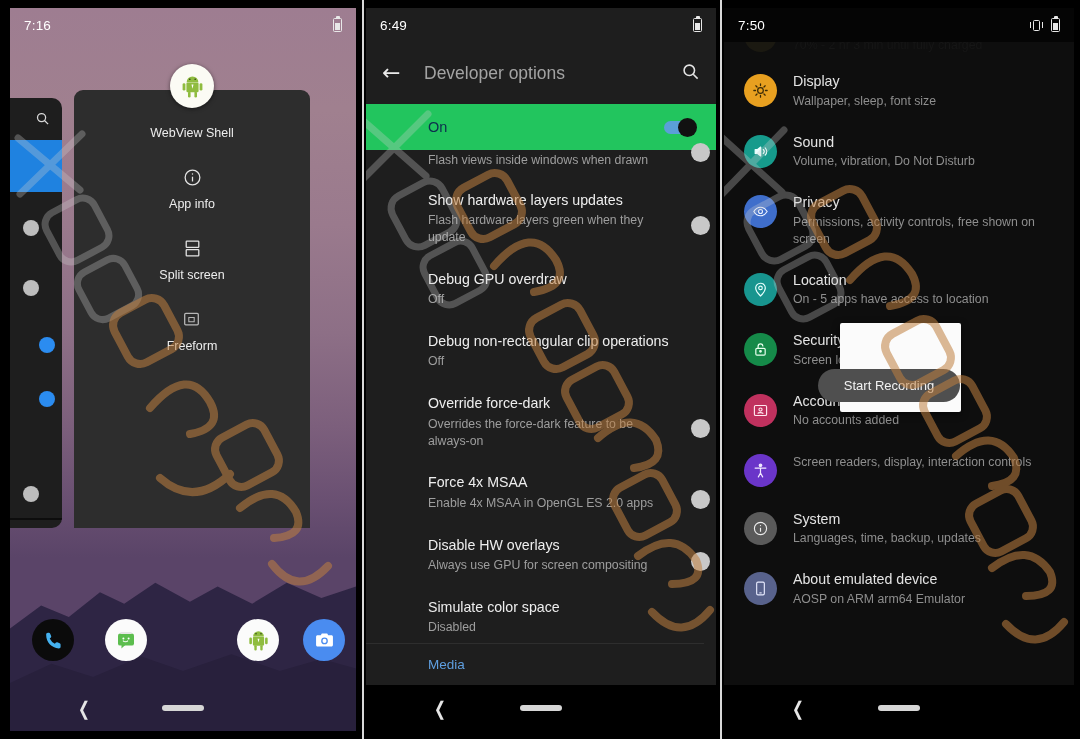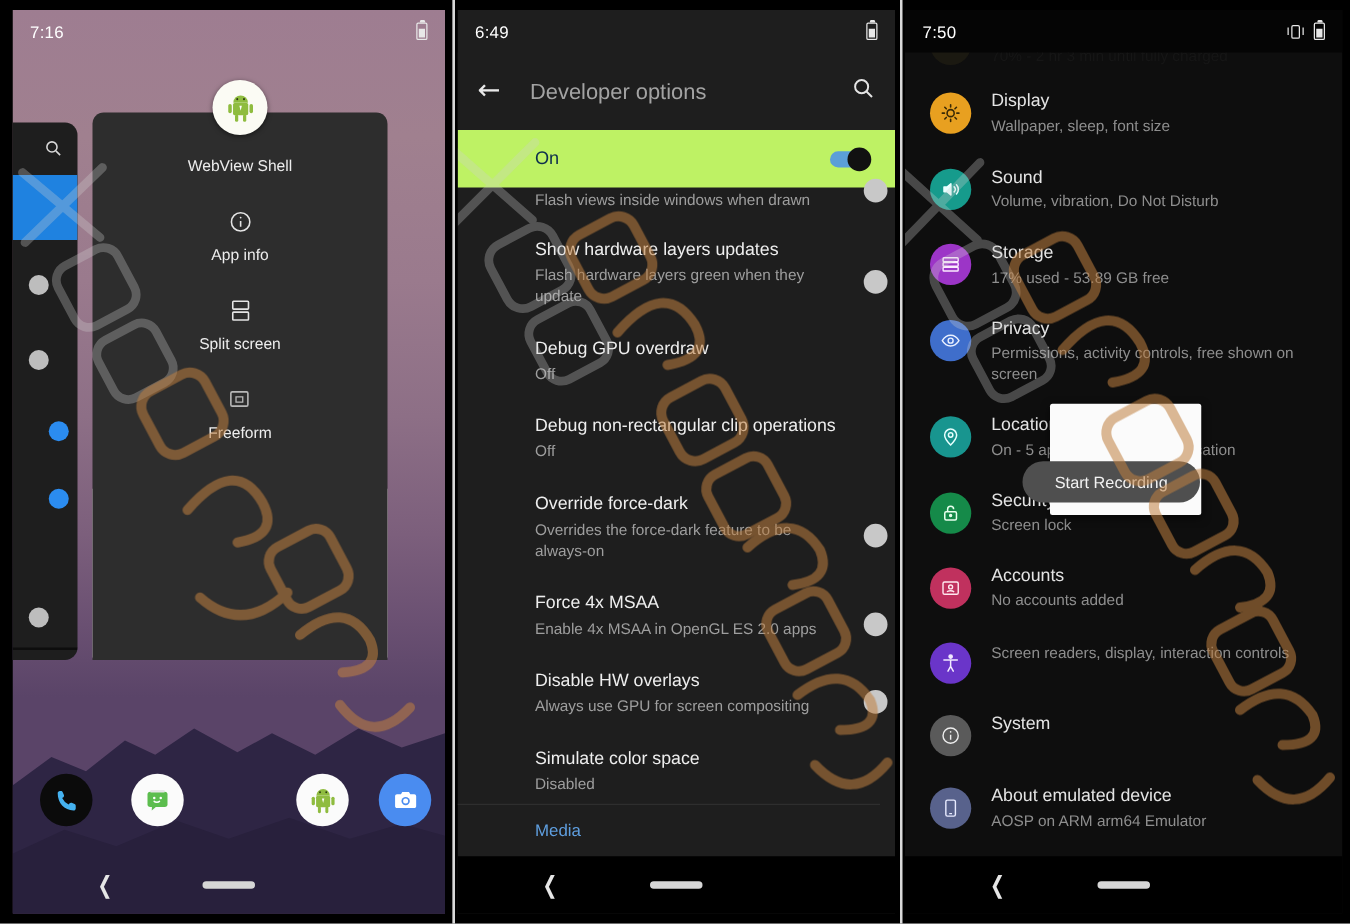--- a/index.html
+++ b/index.html
@@ -125,21 +125,21 @@
   .devbg { position:absolute; inset:0; background:#1e1e1e; }
   .dev-appbar {
     position:absolute; top:34px; left:0; right:0; height:62px;
     background:#1e1e1e; display:flex; align-items:center; padding:0 16px;
   }
   .dev-appbar .back-arrow { color:#e9e9e9; font-size:22px; line-height:1; width:30px;
                             font-family:"DejaVu Sans", sans-serif; }
   .dev-appbar .title { color:#a3a3a3; font-size:17.5px; margin-left:12px; flex:1; }
   .dev-list { position:absolute; top:96px; left:0; right:0; bottom:88px; overflow:hidden; }
   .on-row {
-    height:46px; background:#bef264; display:flex; align-items:center;
+    height:46px; background:#22c55e; display:flex; align-items:center;
     padding:0 22px 0 62px; justify-content:space-between;
   }
   .on-row .on-label { color:#0d2f4d; font-size:14.5px; }
   .mat-sw { width:30px; height:13px; border-radius:7px; background:#6f6f6f; position:relative; }
   .mat-sw .knob { position:absolute; width:19px; height:19px; border-radius:50%;
                   background:#c8c8c8; top:-3px; left:-3px; }
   .mat-sw.dark { background:#5b9fd8; }
   .mat-sw.dark .knob { background:#111; left:14px; }
 
   .dev-row { padding:12px 22px 12px 62px; position:relative; min-height:46px; }
@@ -505,33 +505,20 @@
               <path d="M4.5 9.3h3.4l4.4-3.6v12.6l-4.4-3.6H4.5z" fill="#eaffff" stroke-linejoin="round"></path>
               <path d="M16 9.2a4 4 0 0 1 0 5.6M18.6 6.8a7.6 7.6 0 0 1 0 10.4"></path>
             </svg>
           </span>
           <span class="set-txt">
             <span class="s-title" style="display:block;">Sound</span>
             <span class="s-sub" style="display:block;">Volume, vibration, Do Not Disturb</span>
           </span>
         </div>
 
-        <div class="set-row">
-          <span class="set-ico" style="background:#9c35c7;">
-            <svg width="17" height="17" viewBox="0 0 24 24" fill="none" stroke="#fbeaff" stroke-width="1.6">
-              <rect x="3.5" y="4.6" width="17" height="4.3" rx="1"></rect>
-              <rect x="3.5" y="9.9" width="17" height="4.3" rx="1"></rect>
-              <rect x="3.5" y="15.2" width="17" height="4.3" rx="1"></rect>
-            </svg>
-          </span>
-          <span class="set-txt">
-            <span class="s-title" style="display:block;">Storage</span>
-            <span class="s-sub" style="display:block;">17% used - 53.89 GB free</span>
-          </span>
-        </div>
 
         <div class="set-row">
           <span class="set-ico" style="background:#3f6ecb;">
             <svg width="17" height="17" viewBox="0 0 24 24" fill="none" stroke="#e9f0ff" stroke-width="1.6">
               <path d="M2.6 12s3.6-6 9.4-6 9.4 6 9.4 6-3.6 6-9.4 6-9.4-6-9.4-6z"></path>
               <circle cx="12" cy="12" r="2.8"></circle>
             </svg>
           </span>
           <span class="set-txt">
             <span class="s-title" style="display:block;">Privacy</span>
@@ -595,20 +582,21 @@
         <div class="set-row">
           <span class="set-ico" style="background:#5a5a5a;">
             <svg width="17" height="17" viewBox="0 0 24 24" fill="none" stroke="#ededed" stroke-width="1.6">
               <circle cx="12" cy="12" r="8.6"></circle>
                 <line x1="12" y1="11" x2="12" y2="16.6"></line>
               <circle cx="12" cy="7.8" r="0.9" fill="#ededed" stroke="none"></circle>
             </svg>
           </span>
           <span class="set-txt">
             <span class="s-title" style="display:block;">System</span>
+            <span class="s-sub" style="display:block;">Languages, time, backup, updates</span>
           </span>
         </div>
 
         <div class="set-row">
           <span class="set-ico" style="background:#58628c;">
             <svg width="17" height="17" viewBox="0 0 24 24" fill="none" stroke="#e8ebff" stroke-width="1.6">
               <rect x="6.6" y="3" width="10.8" height="18" rx="1.8"></rect>
               <line x1="10.4" y1="18.2" x2="13.6" y2="18.2"></line>
             </svg>
           </span>

